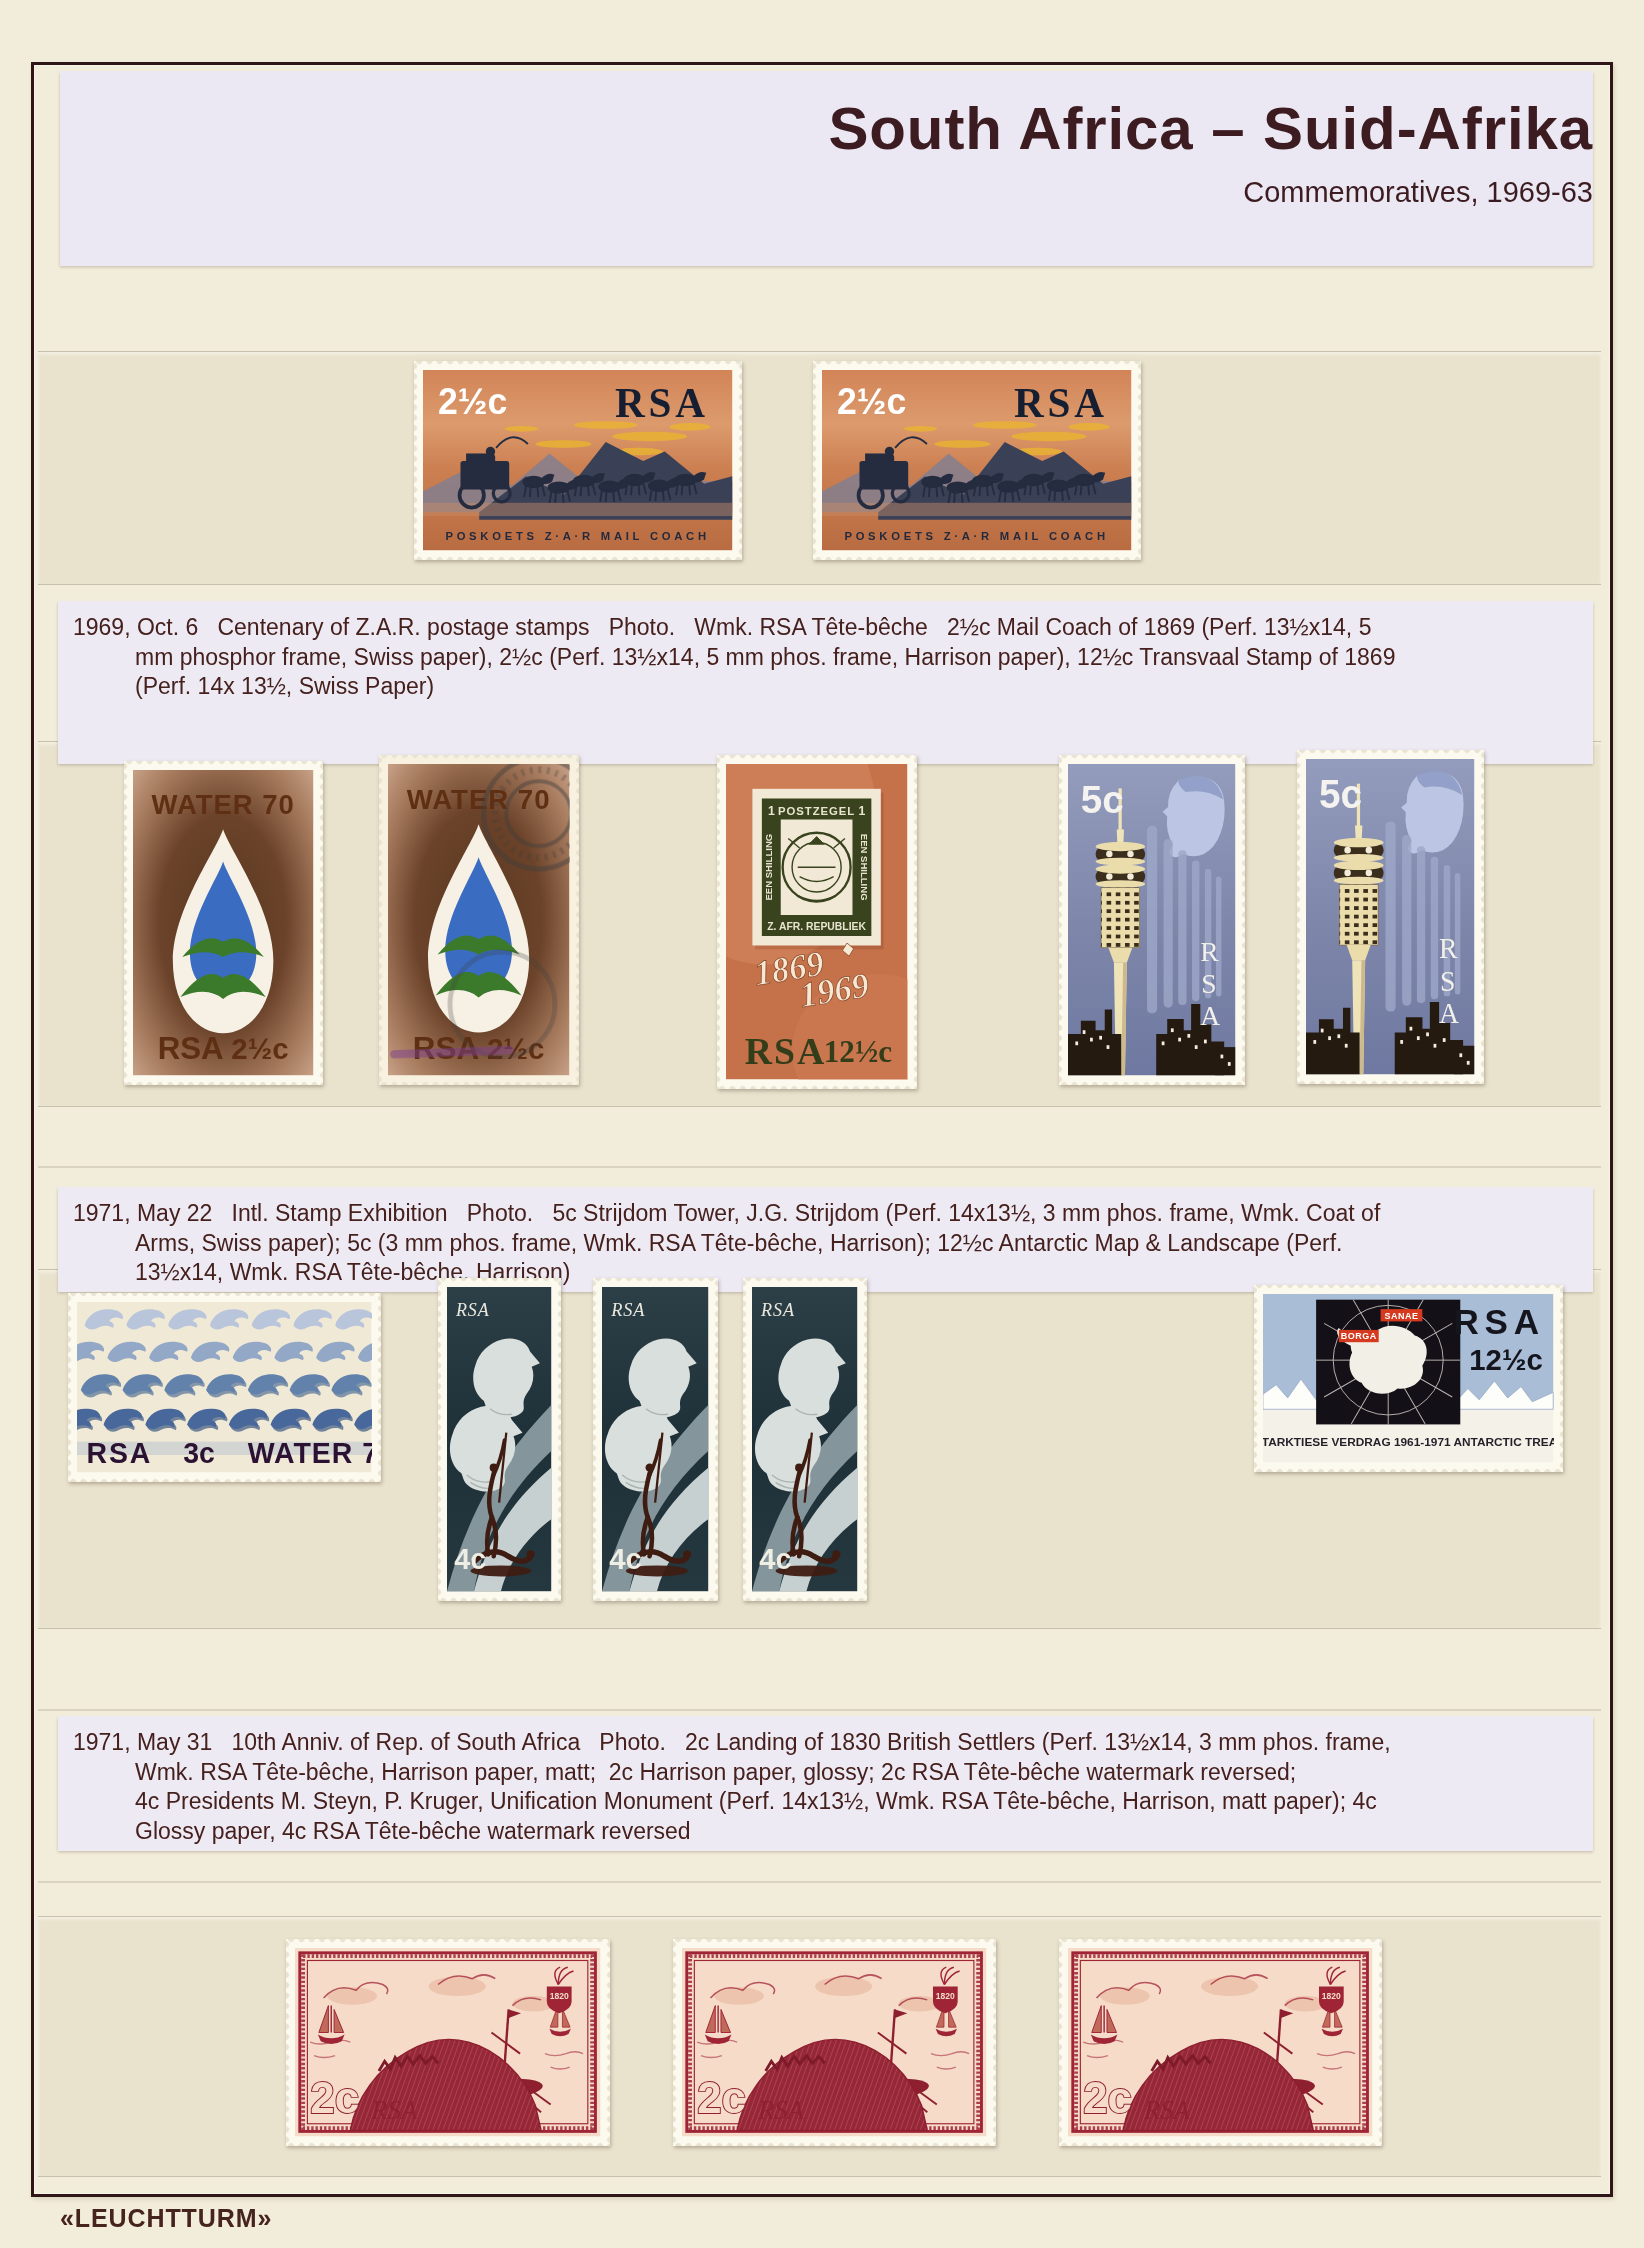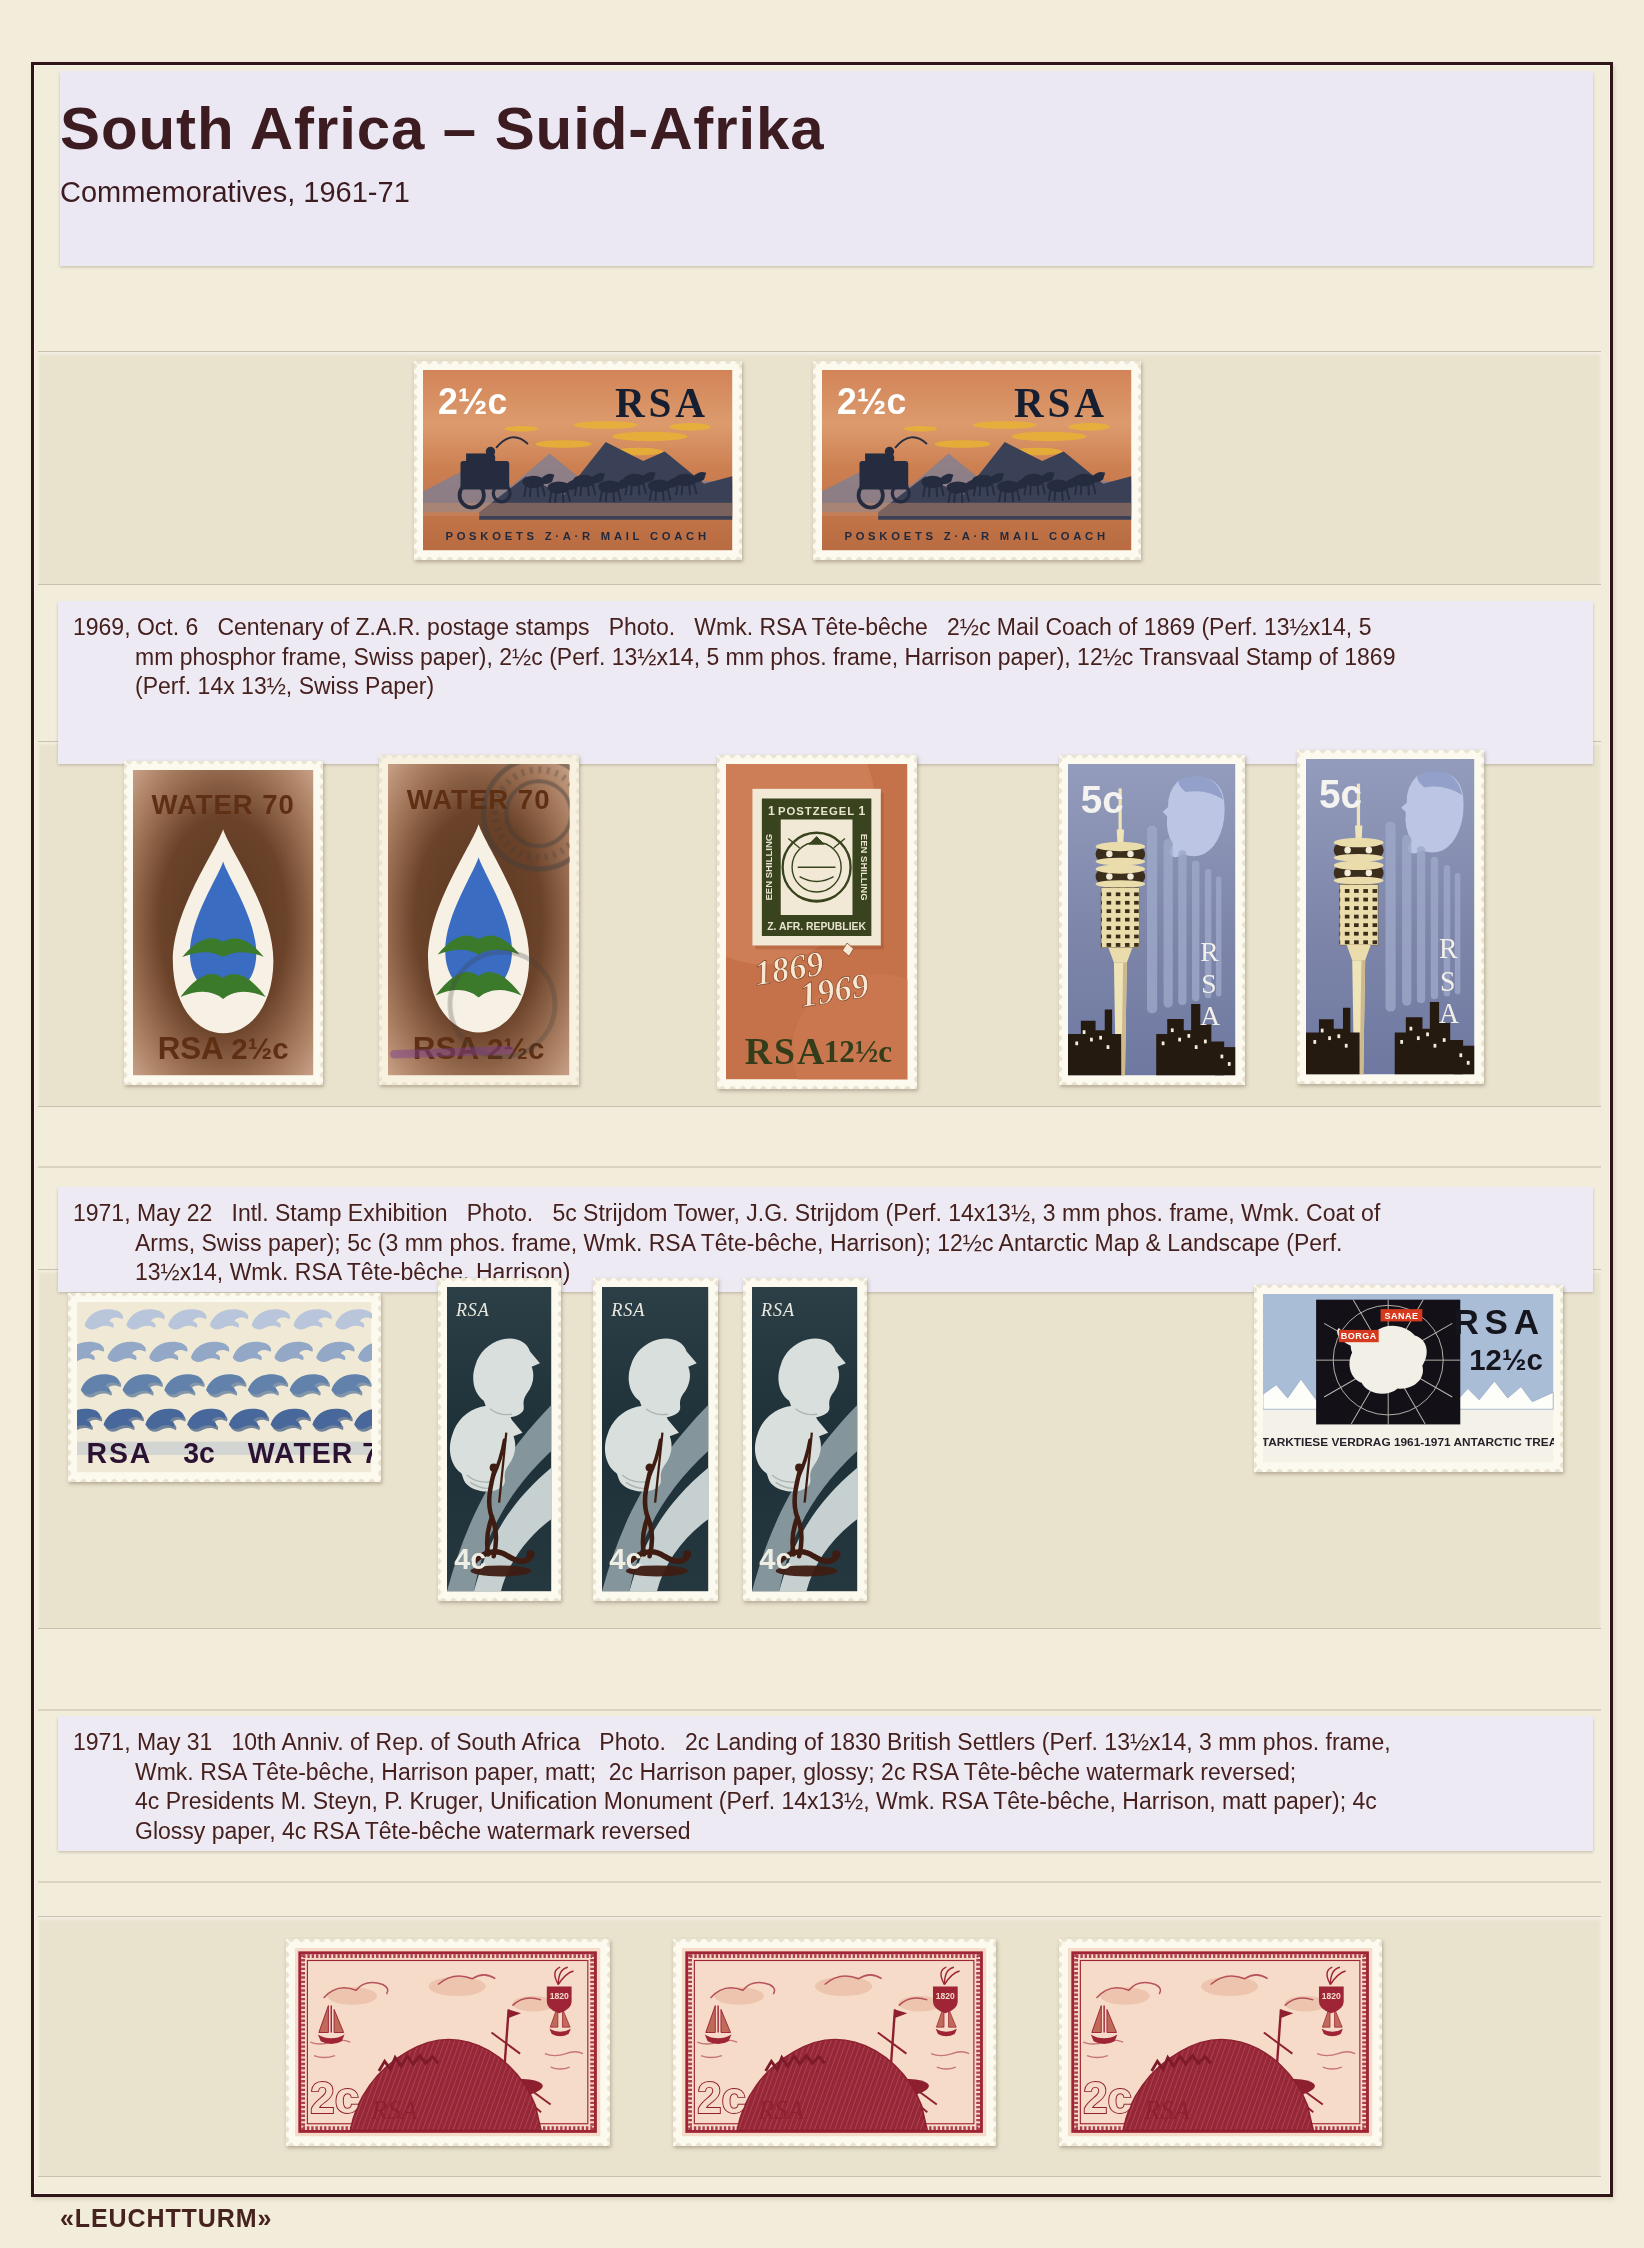--- a/index.html
+++ b/index.html
@@ -15,21 +15,21 @@
   }
   .strip{
     position:absolute;left:38px;width:1563px;
     background:rgba(186,172,140,.16);
     box-shadow:0 -0.9px 0 rgba(110,95,70,.35), 0 0.9px 0 rgba(110,95,70,.35), inset 0 1.9px 3.7px rgba(255,255,255,.5);
   }
   .hairline{position:absolute;left:38px;width:1563px;height:1.9px;background:rgba(110,95,70,.18);}
   .title-card{
     position:absolute;left:60px;top:71px;width:1533px;height:195px;
     background:#ebe8f3;box-shadow:0 1.9px 2.8px rgba(70,45,35,.25);
-    text-align:left;z-index:2;
+    text-align:right;z-index:2;
   }
   .page-title{
     margin:22.5px 0 0 0;font-size:60px;font-weight:bold;color:#3c1c20;letter-spacing:0.9px;
   }
   .page-subtitle{
     margin:13px 0 0 0;font-size:29px;color:#3c1c20;font-weight:500;
   }
   .label-card{
     position:absolute;left:58px;width:1535px;background:#edeaf4;
     box-shadow:0 1.9px 2.8px rgba(70,45,35,.25);color:#45201d;
@@ -460,21 +460,21 @@
 <div class="strip" style="top:352px;height:232px;"></div>
 <div class="strip" style="top:742px;height:364px;"></div>
 <div class="strip" style="top:1270px;height:358px;"></div>
 <div class="strip" style="top:1917px;height:259px;"></div>
 <div class="hairline" style="top:1166px;"></div>
 <div class="hairline" style="top:1709px;"></div>
 <div class="hairline" style="top:1881px;"></div>
 
 <div class="title-card">
   <h1 class="page-title">South Africa – Suid-Afrika</h1>
-  <div class="page-subtitle">Commemoratives, 1961-71</div>
+  <div class="page-subtitle">Commemoratives, 1969-63</div>
 </div>
 
 <div class="stamp" style="left:414px;top:361px;width:328px;height:199px;">
   <svg class="art" viewBox="0 0 330 190" preserveAspectRatio="none">
       <use href="#art-mailcoach"></use>
     </svg>
 </div>
 <div class="stamp" style="left:813px;top:361px;width:328px;height:199px;">
   <svg class="art" viewBox="0 0 330 190" preserveAspectRatio="none">
       <use href="#art-mailcoach"></use>

